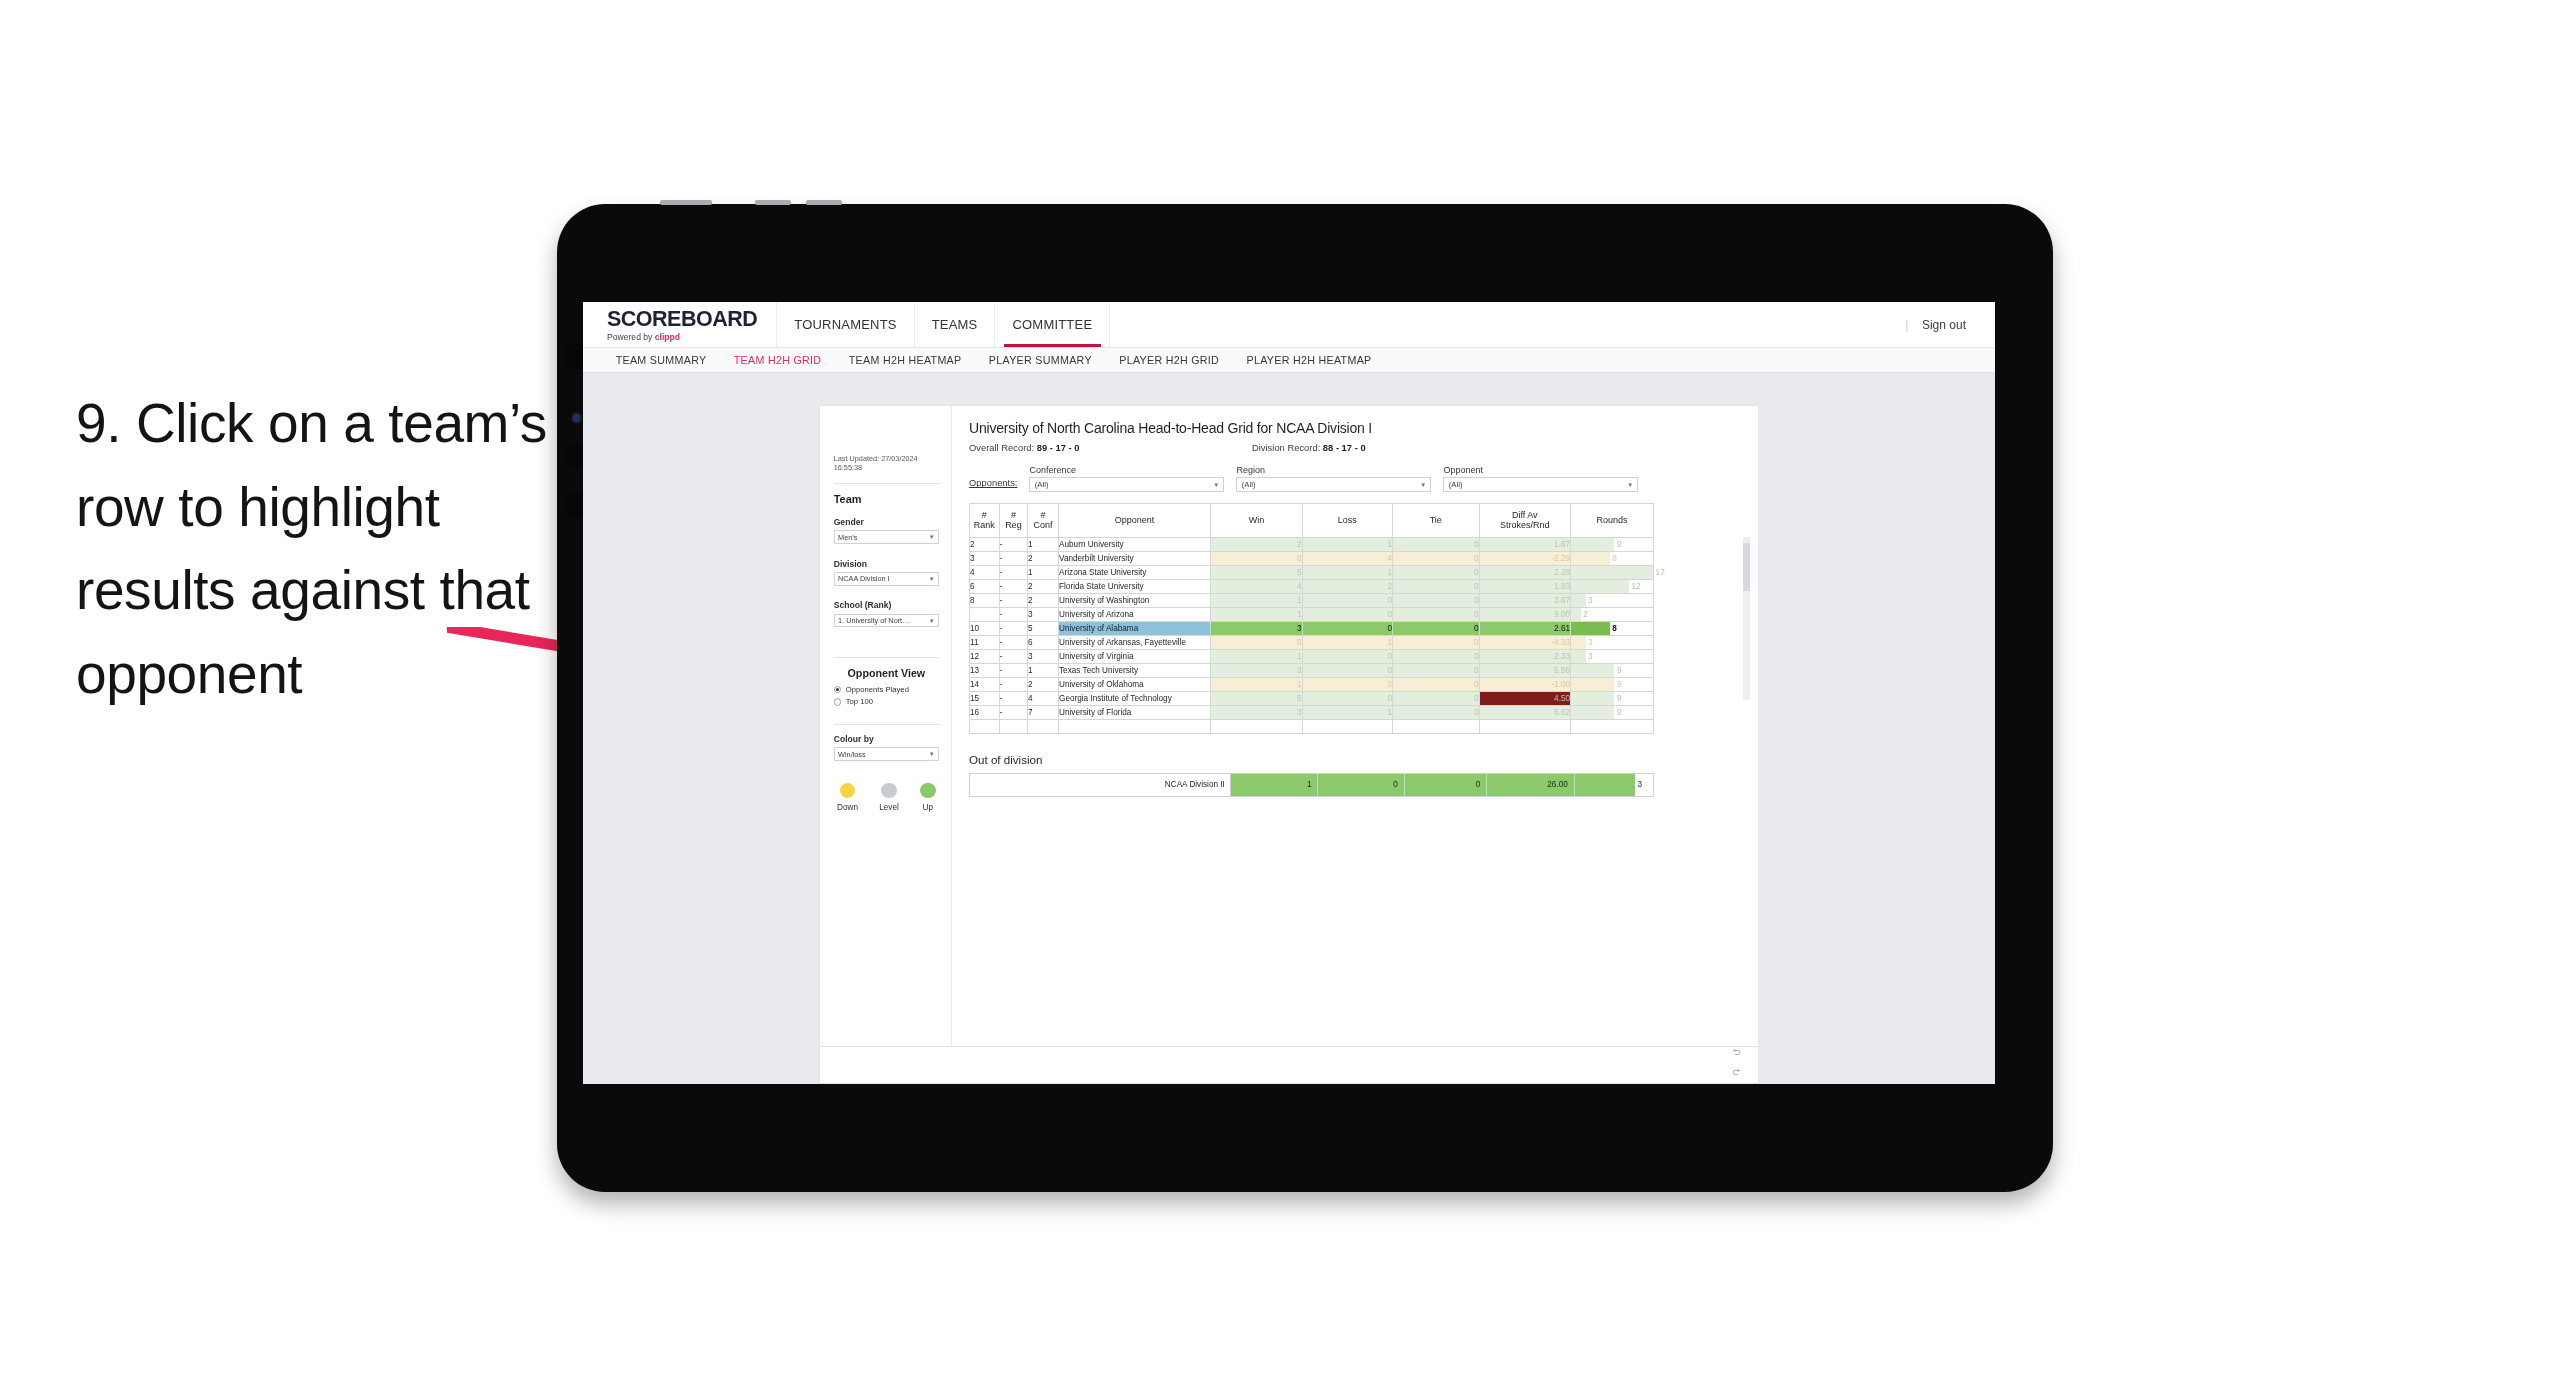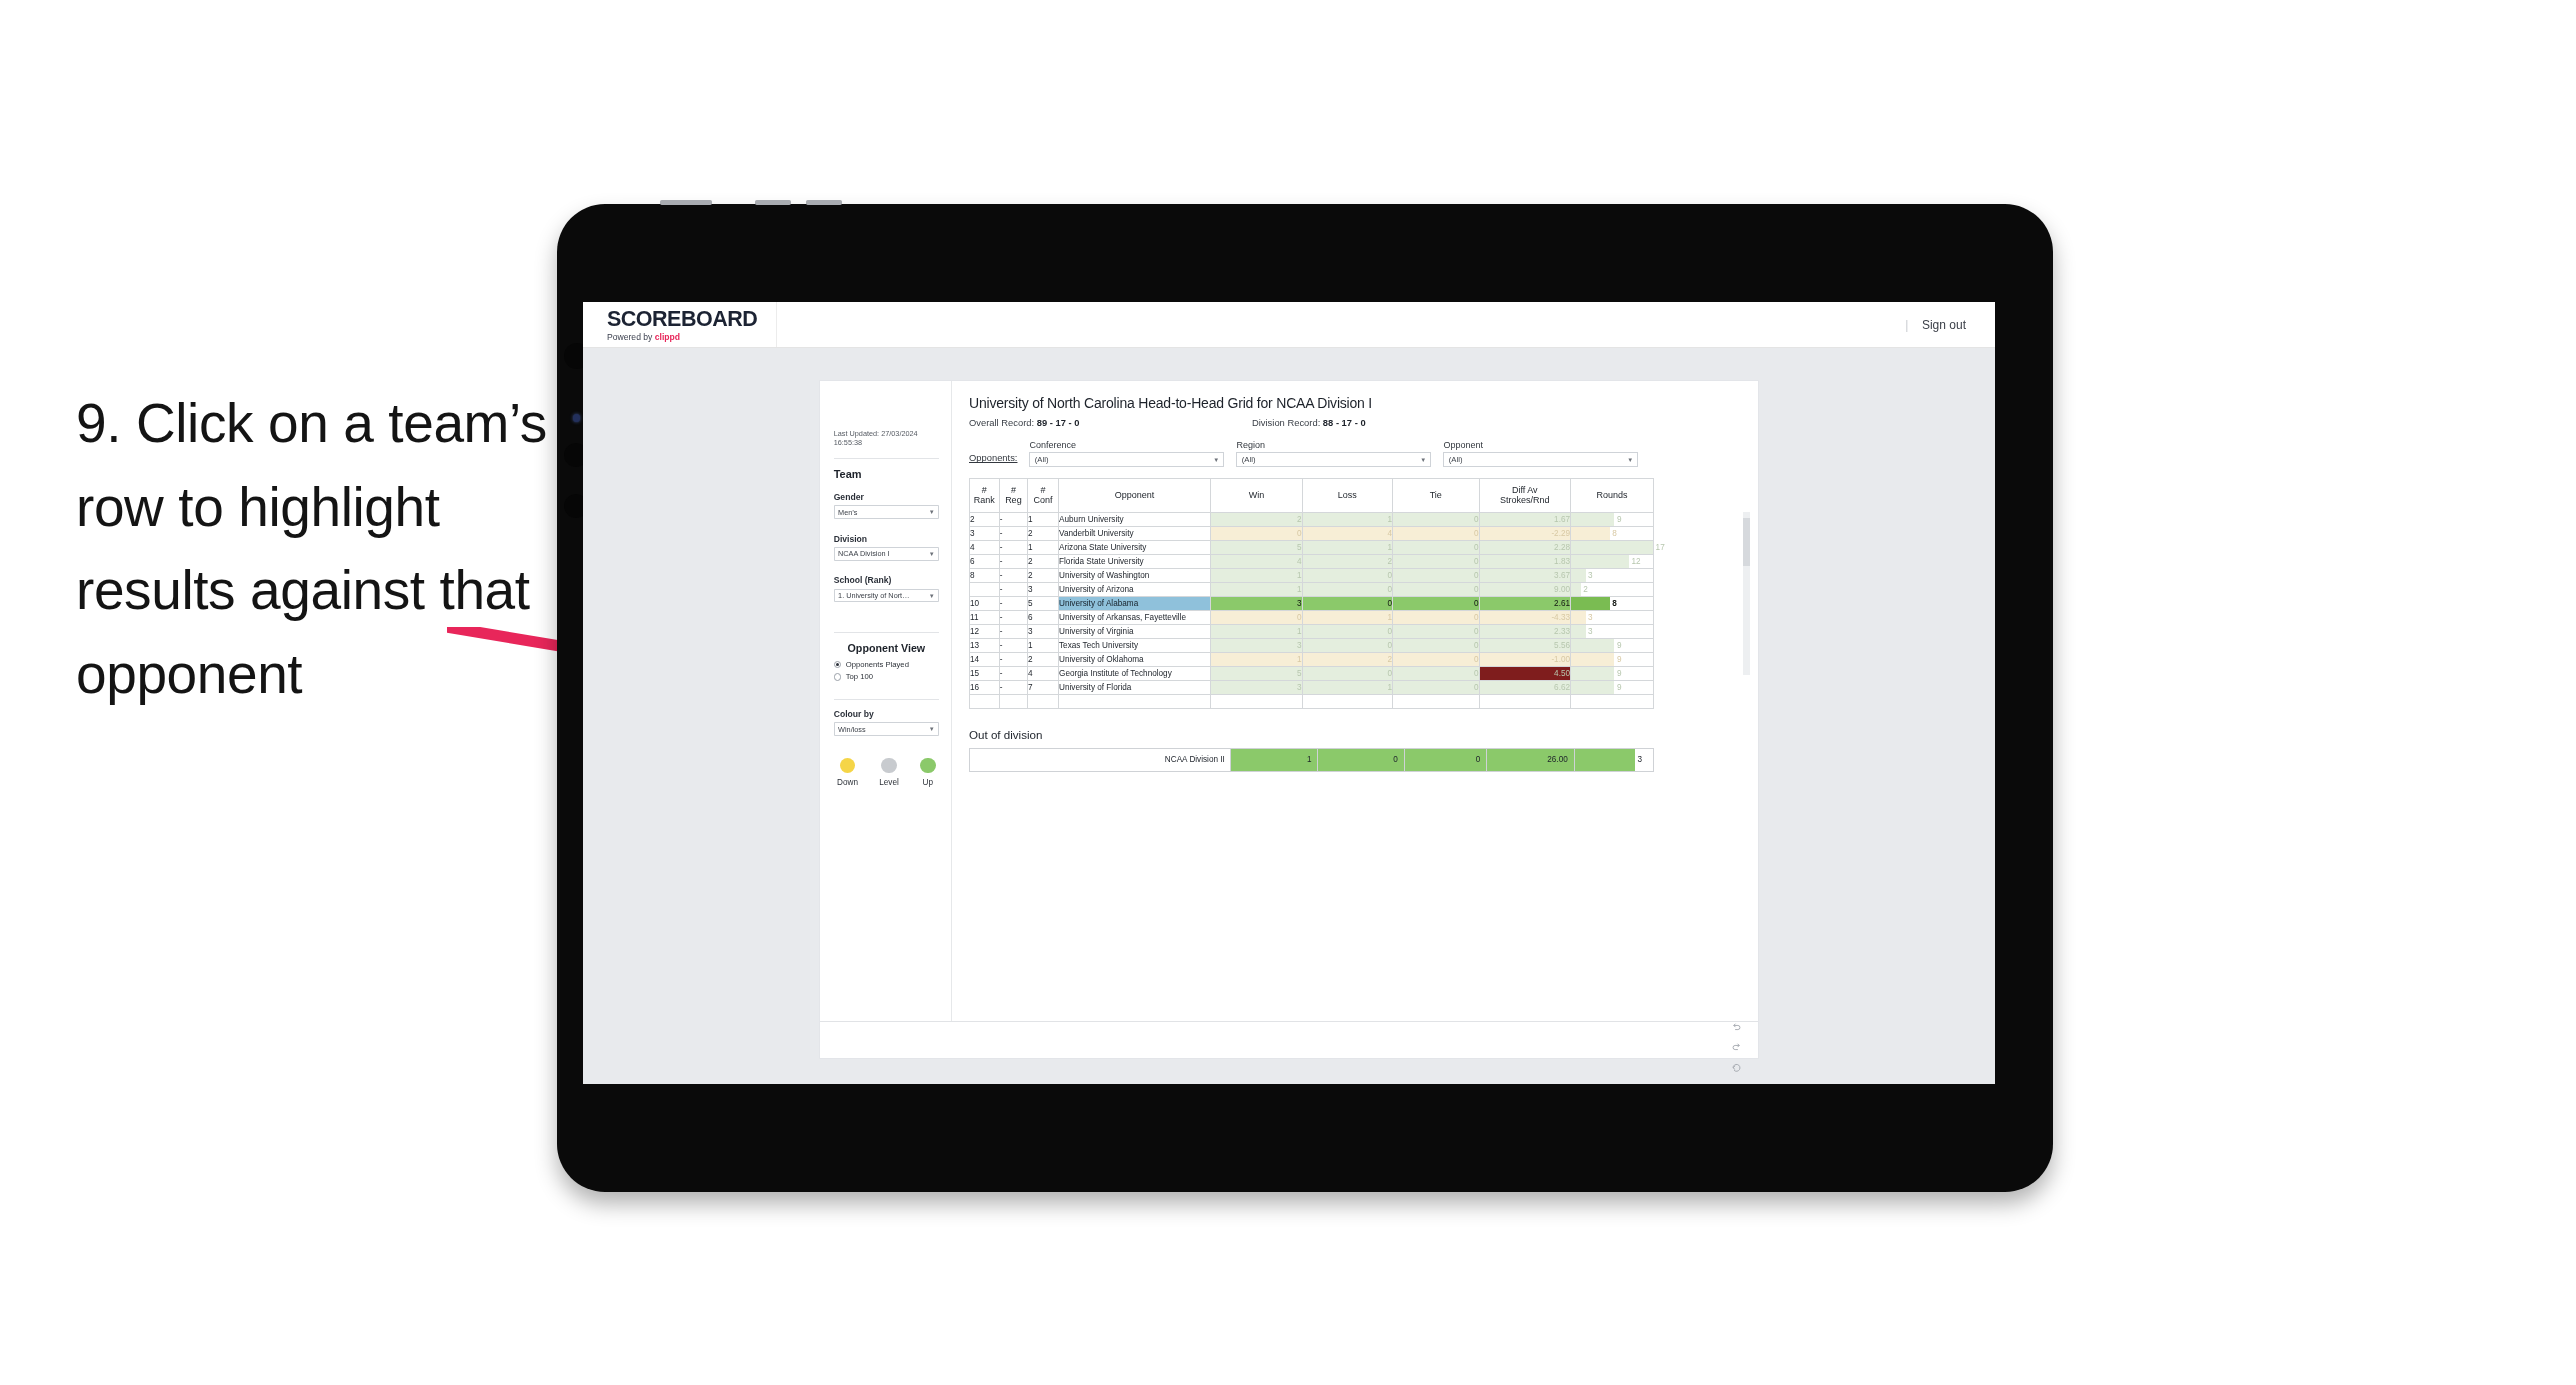--- a/index.html
+++ b/index.html
@@ -171,26 +171,39 @@
   <div class="camera" style="left:6.9px; top:290px; width:24px; height:24px;"></div>
 </div>
 
 <div id="screen">
 
   <div class="app-header">
     <div class="logo-block">
       <div class="logo-main">SCOREBOARD</div>
       <div class="logo-sub"><span>Powered by </span><span class="brand">clippd</span></div>
     </div>
+    <div class="nav-tabs">
+      <div class="nav-tab">TOURNAMENTS</div>
+      <div class="nav-tab">TEAMS</div>
+      <div class="nav-tab active">COMMITTEE</div>
+    </div>
     <div class="header-right">
       <span class="hr-div">|</span>
       <span>Sign out</span>
     </div>
   </div>
 
+  <div class="subnav">
+    <div class="subnav-item">TEAM SUMMARY</div>
+    <div class="subnav-item active">TEAM H2H GRID</div>
+    <div class="subnav-item">TEAM H2H HEATMAP</div>
+    <div class="subnav-item">PLAYER SUMMARY</div>
+    <div class="subnav-item">PLAYER H2H GRID</div>
+    <div class="subnav-item">PLAYER H2H HEATMAP</div>
+  </div>
 
   <div class="dash-body">
     <div class="dash-card">
       <div class="dash-inner">
 
         <div class="sidebar">
           <div class="updated">Last Updated: 27/03/2024 16:55:38</div>
           <div class="hr-line"></div>
           <div class="sb-title">Team</div>
 

